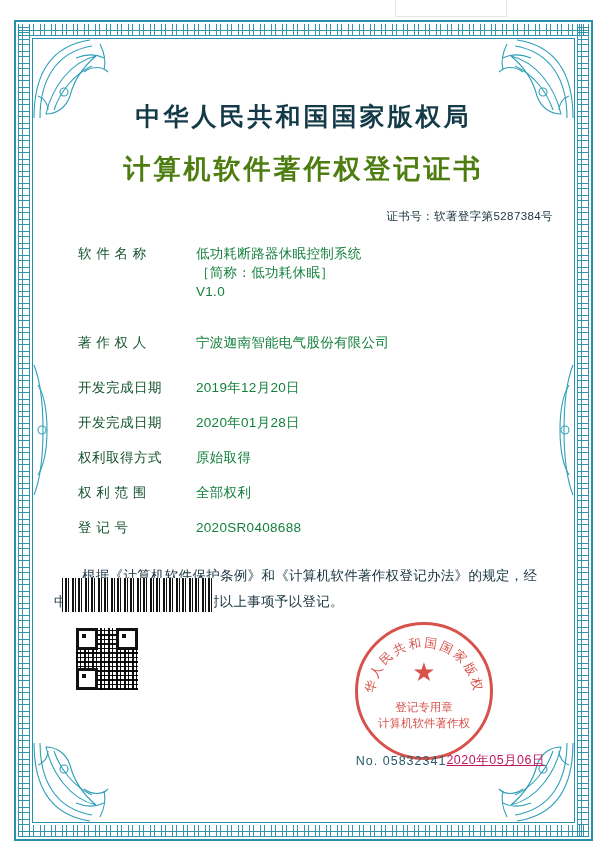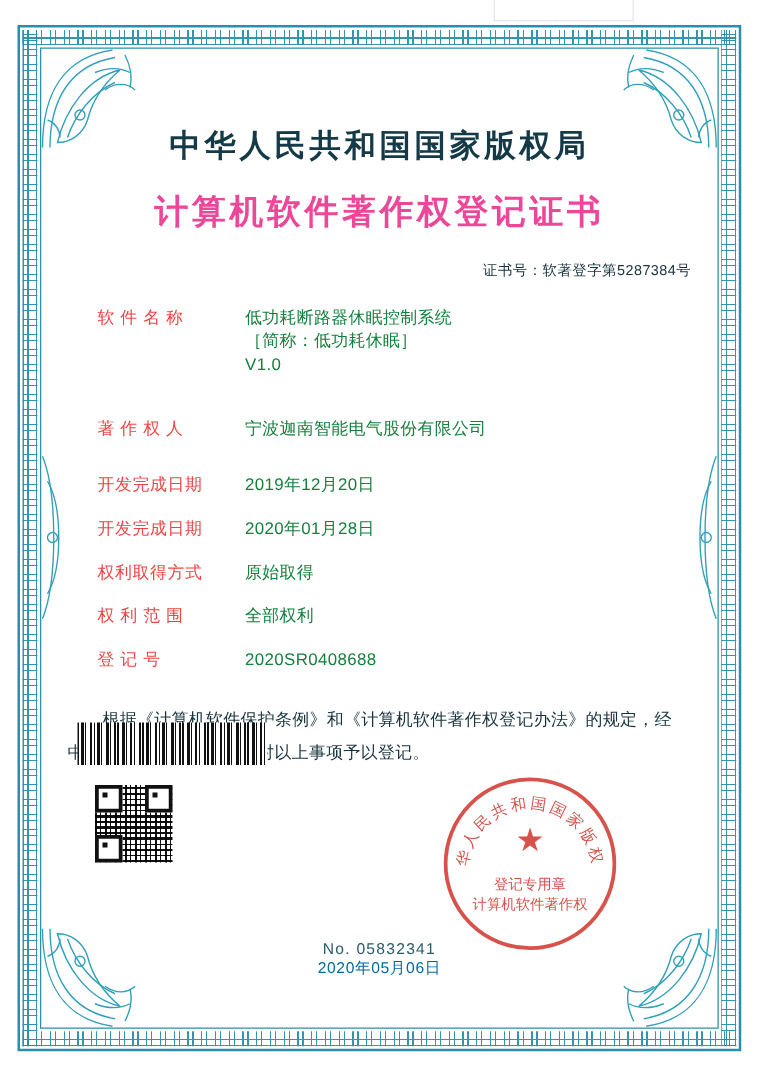--- a/index.html
+++ b/index.html
@@ -108,21 +108,21 @@
     letter-spacing: 3px;
     color: #143a47;
     margin-top: 48px;
   }
   .doc-title {
     text-align: center;
     font-family: "DejaVu Serif", "Liberation Serif", serif;
     font-size: 27px;
     font-weight: bold;
     letter-spacing: 3px;
-    color: #ec4899;
+    color: #4d7c0f;
     margin-top: 18px;
   }
 
   .cert-no {
     text-align: right;
     font-size: 11.5px;
     color: #16323d;
     margin-top: 22px;
     padding-right: 4px;
     letter-spacing: 0.4px;
@@ -136,21 +136,21 @@
   .field-row {
     display: flex;
     align-items: flex-start;
     margin-bottom: 10px;
     font-size: 13.5px;
     line-height: 19px;
   }
   .field-label {
     width: 118px;
     flex: 0 0 118px;
-    color: #ef4444;
+    color: #14532d;
     letter-spacing: 0.5px;
   }
   .field-value {
     color: #15803d;
     letter-spacing: 0.3px;
   }
   .field-value .sub-line { display: block; }
 
   .gap-lg { height: 22px; }
 
@@ -261,24 +261,23 @@
   .footer {
     position: absolute;
     left: 62px;
     right: 62px;
     top: 752px;
     display: flex;
     justify-content: flex-end;
     align-items: center;
     font-size: 12.5px;
     color: #2a5a6b;
-    flex-direction: column;
   }
   .footer .serial { letter-spacing: 1px; }
-  .footer .issue-date { letter-spacing: 0.5px; color: #0369a1; }
+  .footer .issue-date { letter-spacing: 0.5px; color: #be185d; text-decoration: underline; }
 
   
   .top-artifact {
     position: absolute;
     left: 395px;
     top: 0px;
     width: 110px;
     height: 16px;
     border: 1px solid #d8d8d8;
     border-top: none;

